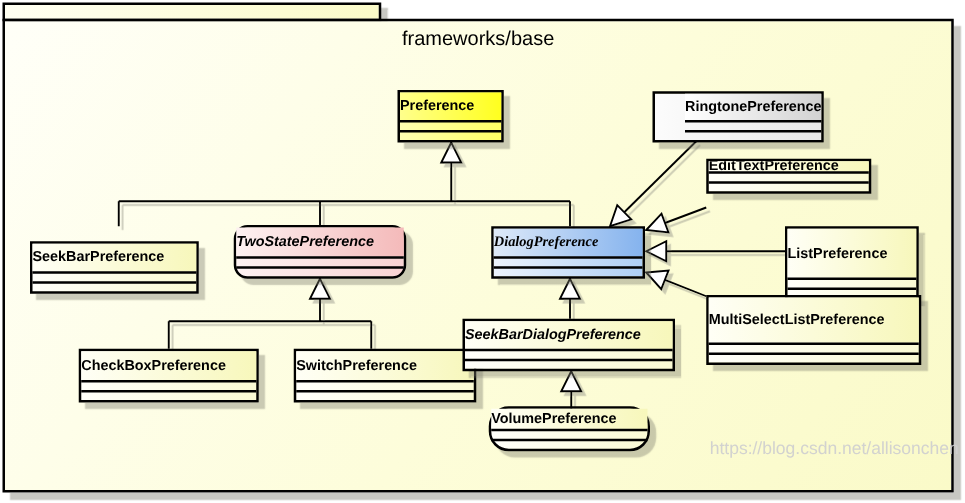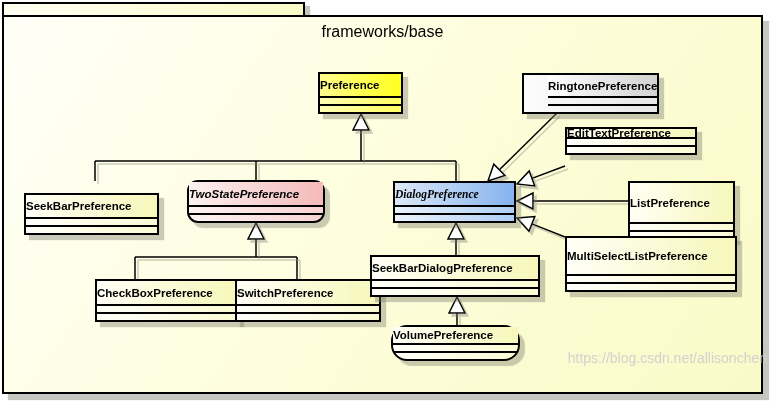--- a/index.html
+++ b/index.html
@@ -150,37 +150,37 @@
   </div>
 
   <div class="uml-class abstract" style="left: 393px; top: 181px; width: 123px; height: 42px; font-family: Liberation Serif, serif; --c1: #dde9f8; --c2: #85b3ee; --r1: #ecf3fc; --r2: #aecff5;">
     <div class="hdr">
         <span>DialogPreference</span>
       </div>
     <div class="row"></div>
     <div class="row"></div>
   </div>
 
-  <div class="uml-class" style="left: 63px; top: 279px; width: 144px; height: 43px; margin-left: 32px; --c1: #fffff6; --c2: #f7f7bb; --r1: #fffffa; --r2: #fafad4;">
+  <div class="uml-class" style="left: 63px; top: 279px; width: 144px; height: 43px; --c1: #fffff6; --c2: #f7f7bb; --r1: #fffffa; --r2: #fafad4;">
     <div class="hdr">
         <span>CheckBoxPreference</span>
       </div>
     <div class="row"></div>
     <div class="row"></div>
   </div>
 
   <div class="uml-class" style="left: 235px; top: 279px; width: 146px; height: 43px; --c1: #fffff6; --c2: #f7f7bb; --r1: #fffffa; --r2: #fafad4;">
     <div class="hdr">
         <span>SwitchPreference</span>
       </div>
     <div class="row"></div>
     <div class="row"></div>
   </div>
 
-  <div class="uml-class" style="left: 370px; top: 255px; width: 170px; height: 42px; --c1: #fffff6; --c2: #f7f7bb; --r1: #fffffa; --r2: #fafad4;">
+  <div class="uml-class" style="left: 370px; top: 255px; width: 170px; height: 42px; font-style: italic; --c1: #fffff6; --c2: #f7f7bb; --r1: #fffffa; --r2: #fafad4;">
     <div class="hdr">
         <span>SeekBarDialogPreference</span>
       </div>
     <div class="row"></div>
     <div class="row"></div>
   </div>
 
   <div class="uml-class" style="left: 391px; top: 325px; width: 129px; height: 36px; border-radius: 16px; --c1: #fffff6; --c2: #f7f7bb; --r1: #fffffa; --r2: #fafad4;">
     <div class="hdr">
         <span>VolumePreference</span>

